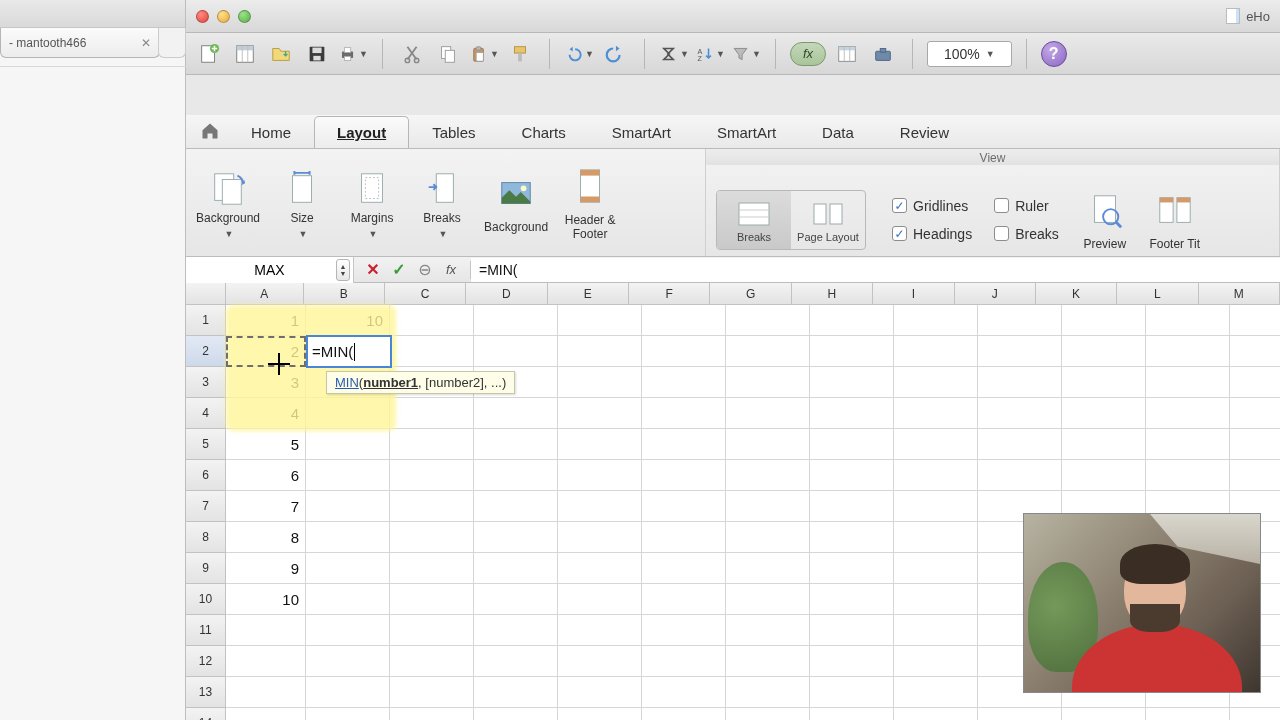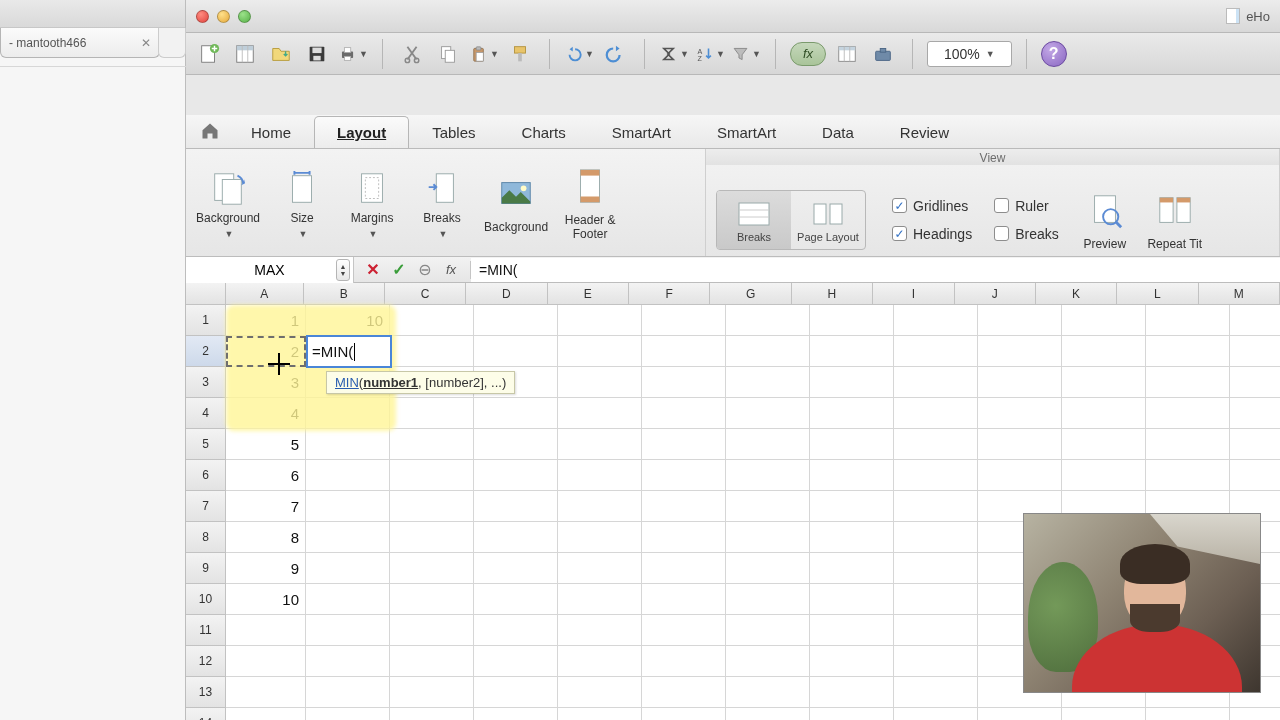--- a/index.html
+++ b/index.html
@@ -417,21 +417,21 @@
         </div>
         <div class="rbtn">
           <div class="icn">
               <svg viewBox="0 0 40 44">
                 <rect x="4" y="8" width="14" height="26" fill="#fff" stroke="#9aa"></rect>
                 <rect x="4" y="8" width="14" height="5" fill="#d49a6a"></rect>
                 <rect x="22" y="8" width="14" height="26" fill="#fff" stroke="#9aa"></rect>
                 <rect x="22" y="8" width="14" height="5" fill="#d49a6a"></rect>
               </svg>
             </div>
-          <span>Repeat Tit</span>
+          <span>Footer Tit</span>
         </div>
       </div>
     </div>
   </div>
 
   <div class="formula-bar">
     <div class="name-box">
       <span>MAX</span>
       <div class="stepper">
           <span>▲</span>

